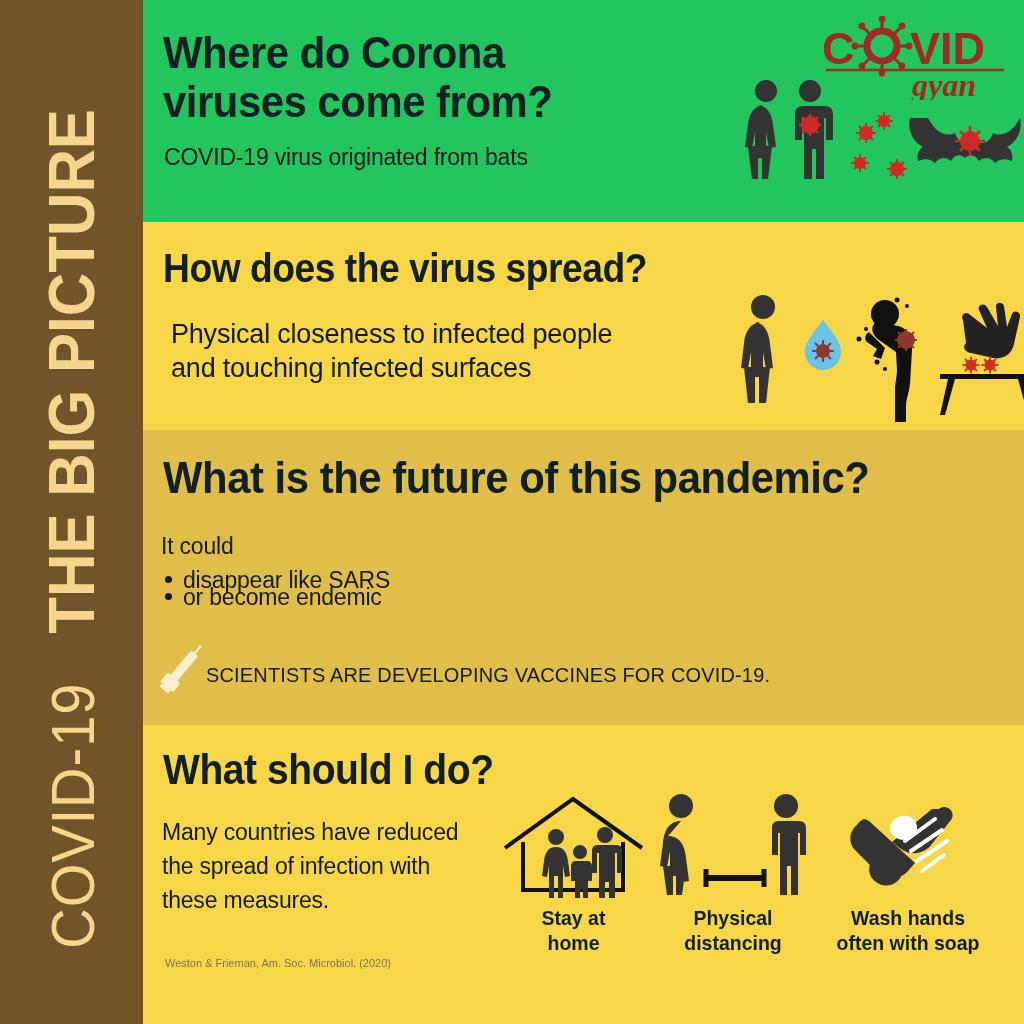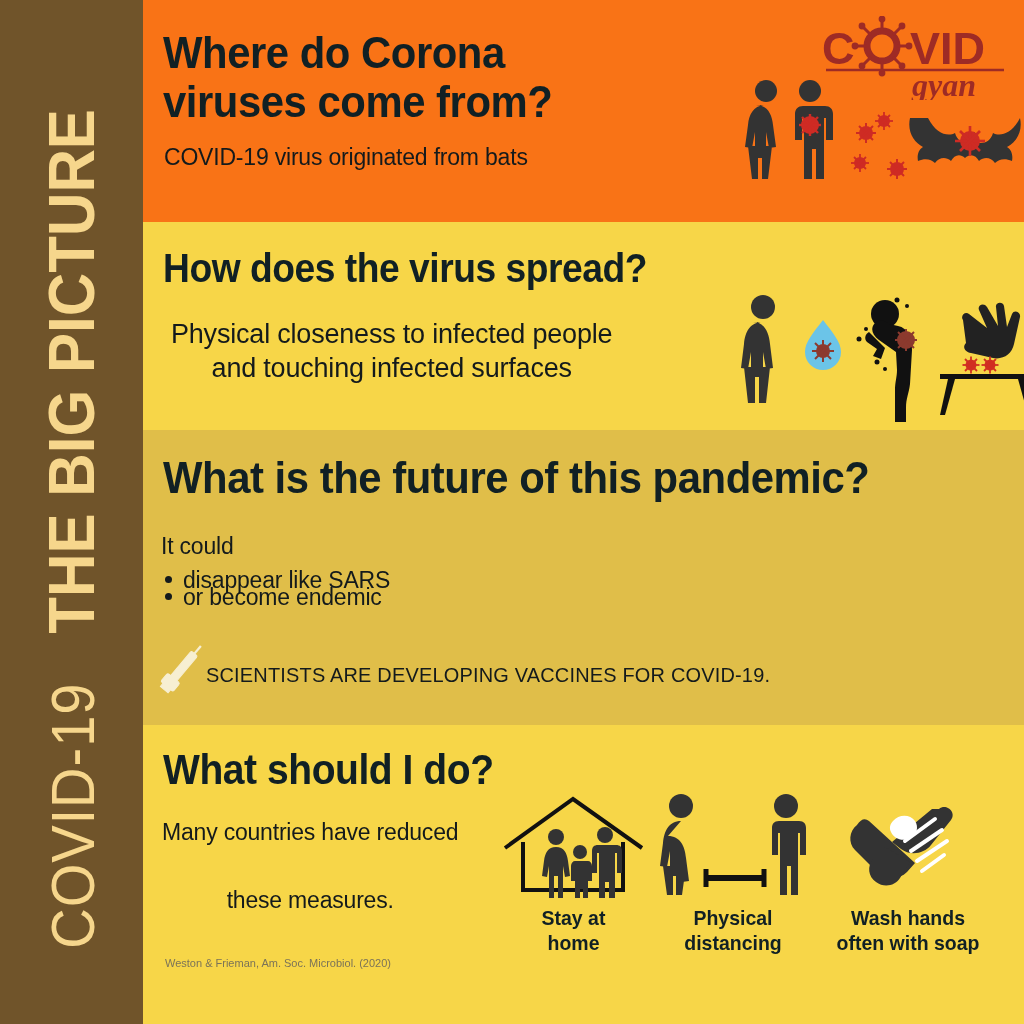--- a/index.html
+++ b/index.html
@@ -31,36 +31,35 @@
   }
   .side-big {
     font-size: 64px; font-weight: 700; letter-spacing: 0px;
     font-family: "Liberation Sans Narrow", "Liberation Sans", sans-serif;
     transform: scaleX(0.94); transform-origin: left center;
   }
 
   
   .main { flex: 1; position: relative; height: 1024px; }
   .panel { position: absolute; left: 0; width: 881px; }
-  .p1 { top: 0;   height: 222px; background: #f97316; }
+  .p1 { top: 0;   height: 222px; background: #22c55e; }
   .p2 { top: 222px; height: 208px; background: #F7D648; }
   .p3 { top: 430px; height: 295px; background: #E0BE49; }
   .p4 { top: 725px; height: 287px; background: #F7D648; }
 
   h2.q {
     color: #112024;
     font-family: "Liberation Sans Narrow", "Liberation Sans", sans-serif;
     font-weight: 700; letter-spacing: -0.5px;
     transform: scaleX(0.93); transform-origin: left center;
   }
   .body-txt {
     color: #141a1c; font-weight: 400;
     font-family: "Liberation Sans", sans-serif;
     letter-spacing: -0.2px;
-    text-align: center;
   }
 
   
   .p1 .q { position: absolute; left: 20px; top: 28px; font-size: 45px; line-height: 49px; }
   .p1 .sub { position: absolute; left: 21px; top: 144px; font-size: 23px; }
 
   
   .p2 .q { position: absolute; left: 20px; top: 24px; font-size: 40px; line-height: 44px; }
   .p2 .sub { position: absolute; left: 28px; top: 95px; font-size: 27px; line-height: 34px; }
 
@@ -327,21 +326,21 @@
           </g>
         </g>
       </svg>
       <div class="vaccine-line">SCIENTISTS ARE DEVELOPING VACCINES FOR COVID-19.</div>
     </div>
 
     <div class="panel p4">
       <h2 class="q">What should I do?</h2>
       <div class="sub body-txt">
         <span>Many countries have reduced</span><br>
-        <br>
+        <span>the spread of infection with</span><br>
         <span>these measures.</span>
       </div>
       <div class="cite">Weston &amp; Frieman, Am. Soc. Microbiol. (2020)</div>
 
       <svg class="icons" style="left:358px; top:68px;" width="145" height="105" viewBox="0 0 145 105">
         <path d="M4 55L72 6l69 49" fill="none" stroke="#111111" stroke-width="4"></path>
         <path d="M22 49v48h100V49" fill="none" stroke="#111111" stroke-width="4"></path>
         <g fill="#333333">
           <circle cx="55" cy="44" r="8"></circle>
           <path d="M55 54c-8 0-11 6-12 14l-2 15 5 1 2-11v44h5V83h4v34h5V73l2 11 5-1-2-15c-1-8-4-14-12-14z"></path>

